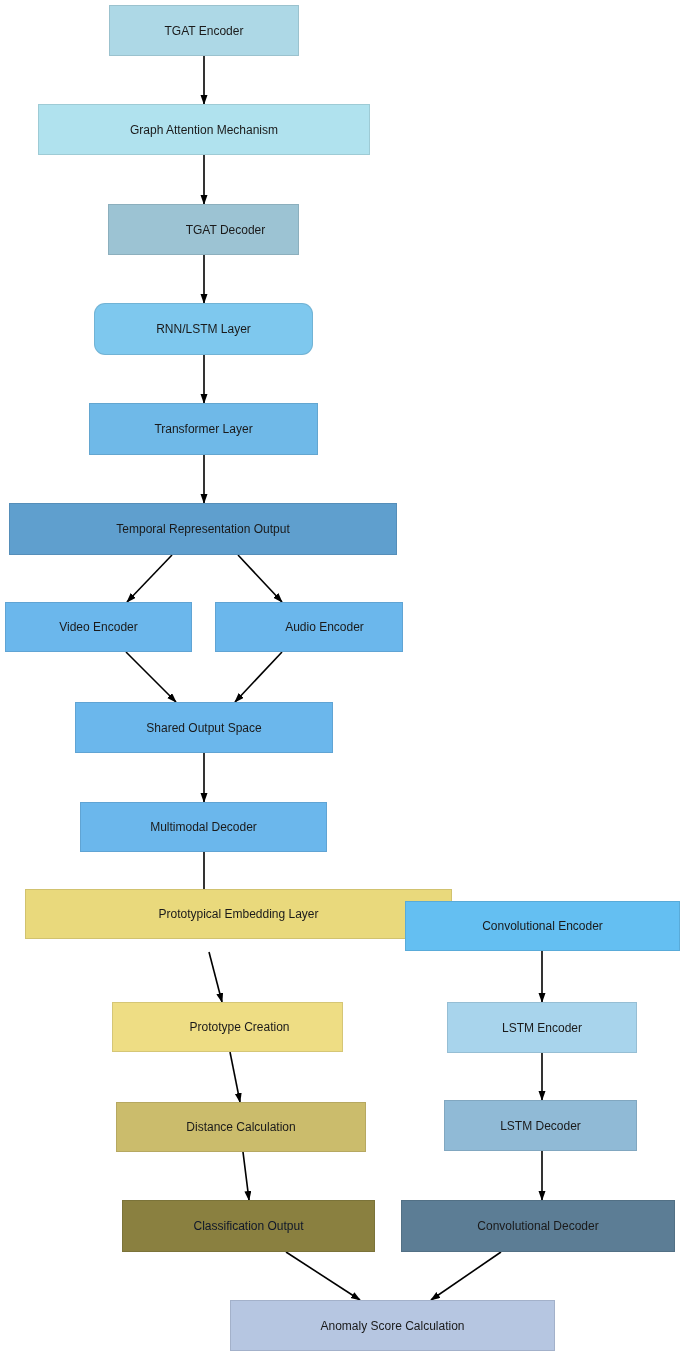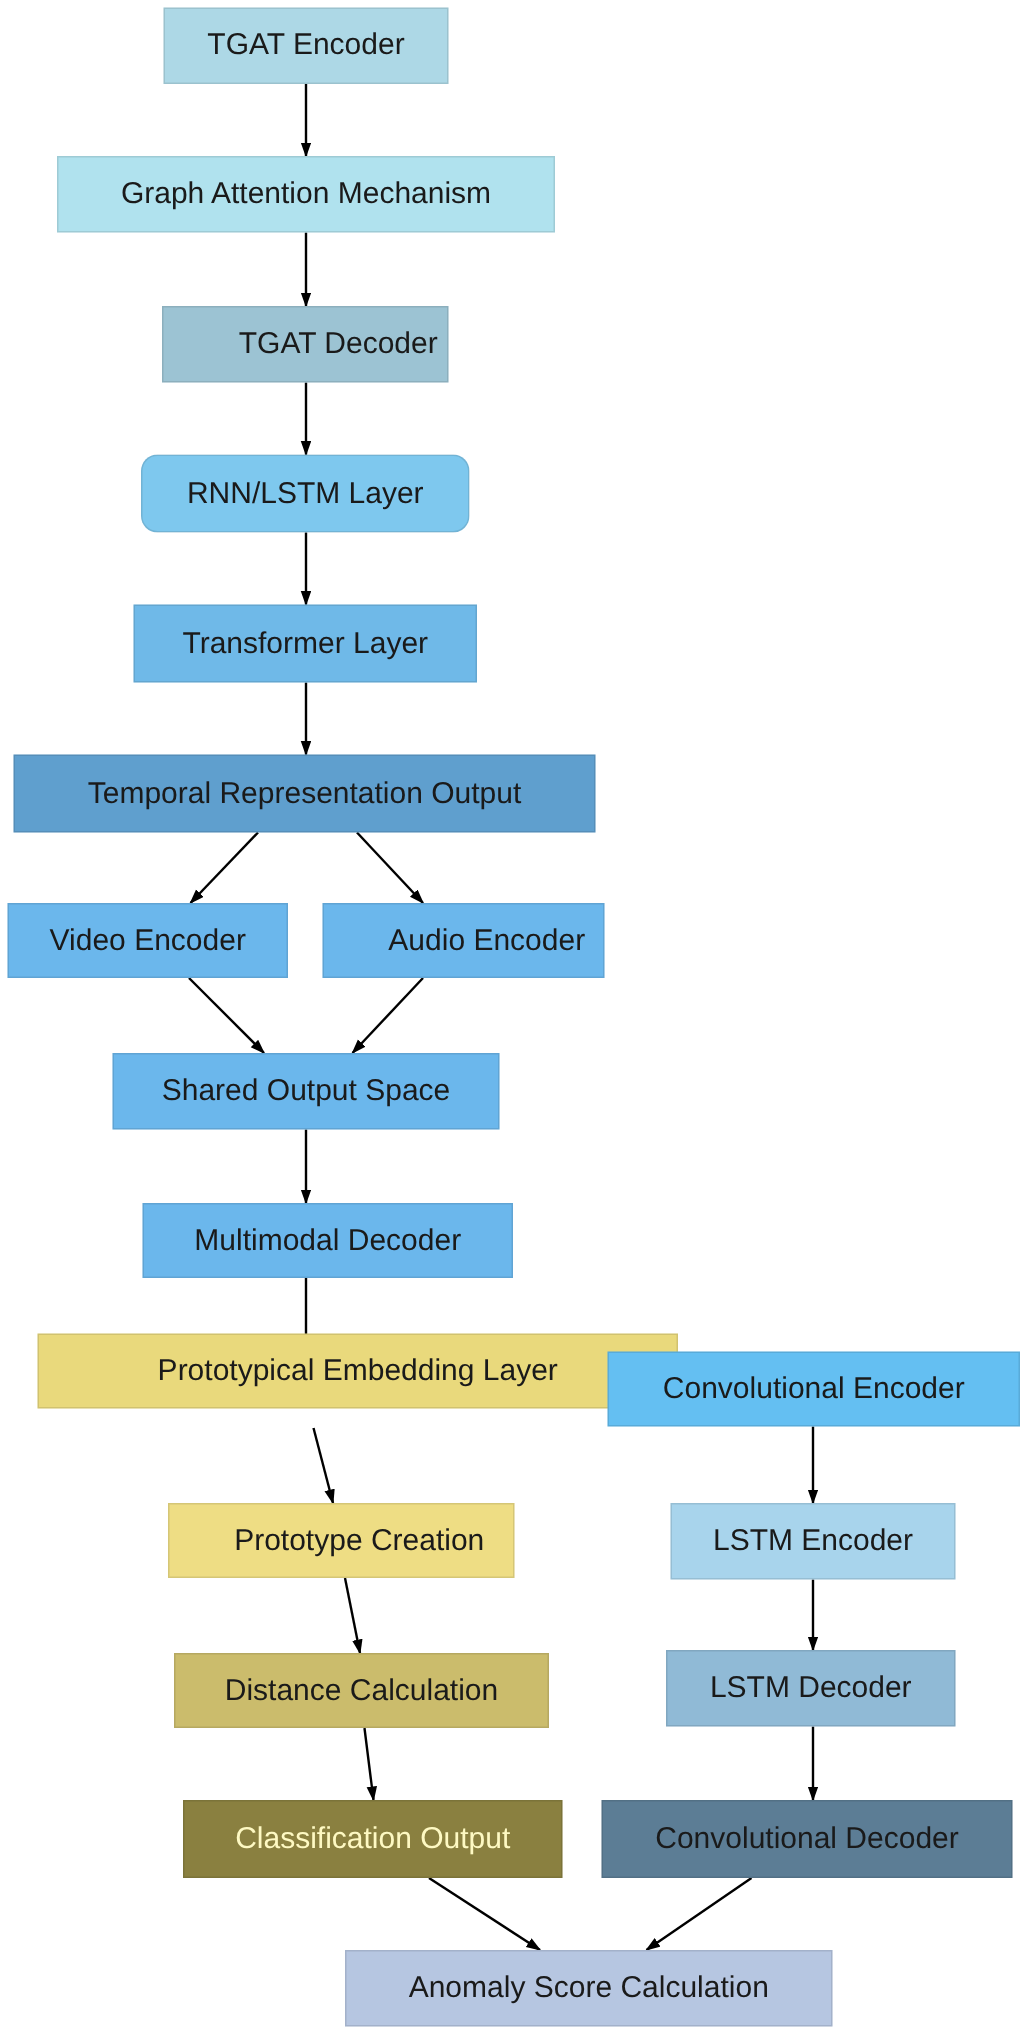--- a/index.html
+++ b/index.html
@@ -21,21 +21,21 @@
     width: 685px;
     height: 1356px;
     pointer-events: none;
   }
   .node {
     position: absolute;
     display: flex;
     align-items: center;
     justify-content: center;
     box-sizing: border-box;
-    font-size: 20px;
+    font-size: 12px;
     color: #1a1a1a;
     text-align: center;
     white-space: nowrap;
     border: 1px solid rgba(0,0,0,0.10);
   }
 </style>
 </head>
 <body>
 
 <div class="canvas">
@@ -70,24 +70,24 @@
   <div id="node-layer">
       <div class="node" style="left: 109px; top: 5px; width: 190px; height: 51px; background: rgb(173, 216, 230); color: rgb(26, 26, 26);">TGAT Encoder</div>
       <div class="node" style="left: 38px; top: 104px; width: 332px; height: 51px; background: rgb(176, 226, 238); color: rgb(26, 26, 26);">Graph Attention Mechanism</div>
       <div class="node" style="left: 108px; top: 204px; width: 191px; height: 51px; background: rgb(156, 195, 211); color: rgb(26, 26, 26); padding-left: 44px;">TGAT Decoder</div>
       <div class="node" style="left: 94px; top: 303px; width: 219px; height: 52px; background: rgb(126, 200, 238); color: rgb(26, 26, 26); border-radius: 11px;">RNN/LSTM Layer</div>
       <div class="node" style="left: 89px; top: 403px; width: 229px; height: 52px; background: rgb(111, 185, 232); color: rgb(26, 26, 26);">Transformer Layer</div>
       <div class="node" style="left: 9px; top: 503px; width: 388px; height: 52px; background: rgb(95, 159, 206); color: rgb(26, 26, 26);">Temporal Representation Output</div>
       <div class="node" style="left: 5px; top: 602px; width: 187px; height: 50px; background: rgb(107, 183, 236); color: rgb(26, 26, 26);">Video Encoder</div>
       <div class="node" style="left: 215px; top: 602px; width: 188px; height: 50px; background: rgb(107, 183, 236); color: rgb(26, 26, 26); padding-left: 31px;">Audio Encoder</div>
       <div class="node" style="left: 75px; top: 702px; width: 258px; height: 51px; background: rgb(107, 183, 236); color: rgb(26, 26, 26);">Shared Output Space</div>
-      <div class="node" style="left: 80px; top: 802px; width: 247px; height: 50px; background: rgb(107, 183, 236); color: rgb(26, 26, 26); margin-left: 15px;">Multimodal Decoder</div>
+      <div class="node" style="left: 80px; top: 802px; width: 247px; height: 50px; background: rgb(107, 183, 236); color: rgb(26, 26, 26);">Multimodal Decoder</div>
       <div class="node" style="left: 25px; top: 889px; width: 427px; height: 50px; background: rgb(233, 217, 124); color: rgb(26, 26, 26);">Prototypical Embedding Layer</div>
       <div class="node" style="left: 405px; top: 901px; width: 275px; height: 50px; background: rgb(100, 191, 242); color: rgb(26, 26, 26);">Convolutional Encoder</div>
       <div class="node" style="left: 112px; top: 1002px; width: 231px; height: 50px; background: rgb(238, 221, 132); color: rgb(26, 26, 26); padding-left: 24px;">Prototype Creation</div>
       <div class="node" style="left: 447px; top: 1002px; width: 190px; height: 51px; background: rgb(168, 212, 236); color: rgb(26, 26, 26);">LSTM Encoder</div>
       <div class="node" style="left: 116px; top: 1102px; width: 250px; height: 50px; background: rgb(203, 188, 108); color: rgb(26, 26, 26);">Distance Calculation</div>
       <div class="node" style="left: 444px; top: 1100px; width: 193px; height: 51px; background: rgb(144, 186, 214); color: rgb(26, 26, 26);">LSTM Decoder</div>
-      <div class="node" style="left: 122px; top: 1200px; width: 253px; height: 52px; background: rgb(138, 128, 64); color: #fef9c3;">Classification Output</div>
+      <div class="node" style="left: 122px; top: 1200px; width: 253px; height: 52px; background: rgb(138, 128, 64); color: #0f172a;">Classification Output</div>
       <div class="node" style="left: 401px; top: 1200px; width: 274px; height: 52px; background: rgb(92, 125, 149); color: rgb(26, 26, 26);">Convolutional Decoder</div>
       <div class="node" style="left: 230px; top: 1300px; width: 325px; height: 51px; background: rgb(182, 198, 225); color: rgb(26, 26, 26);">Anomaly Score Calculation</div>
     </div>
 </div>
 
 </body></html>

